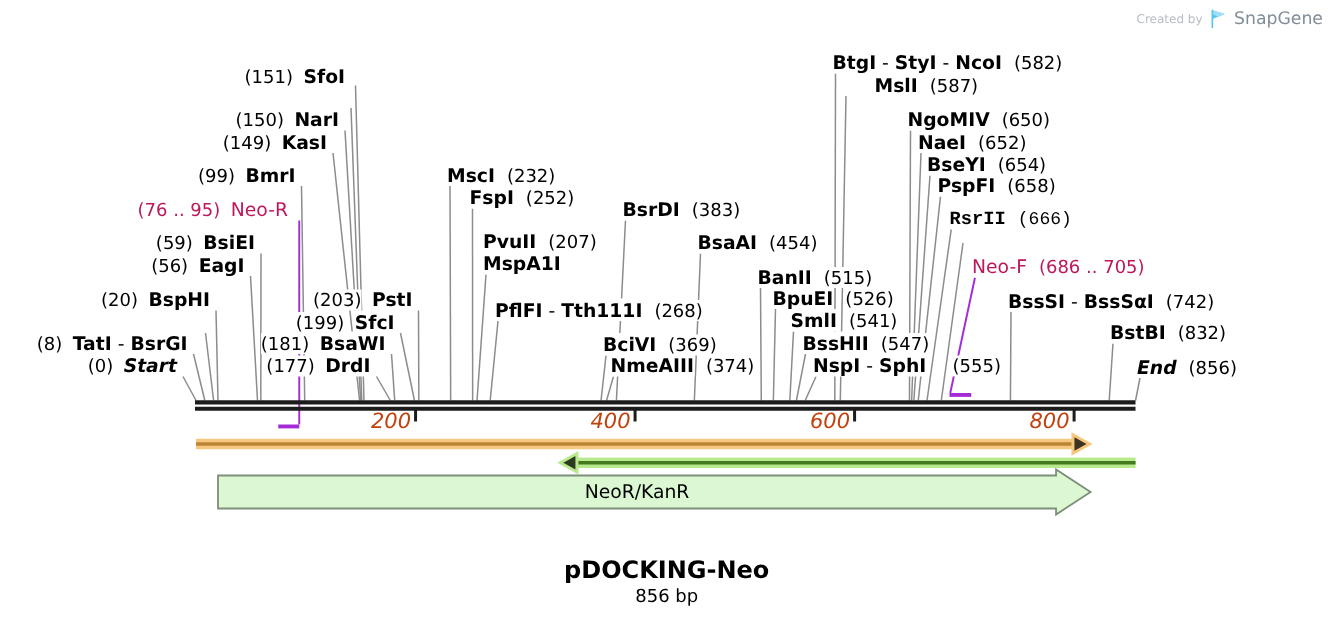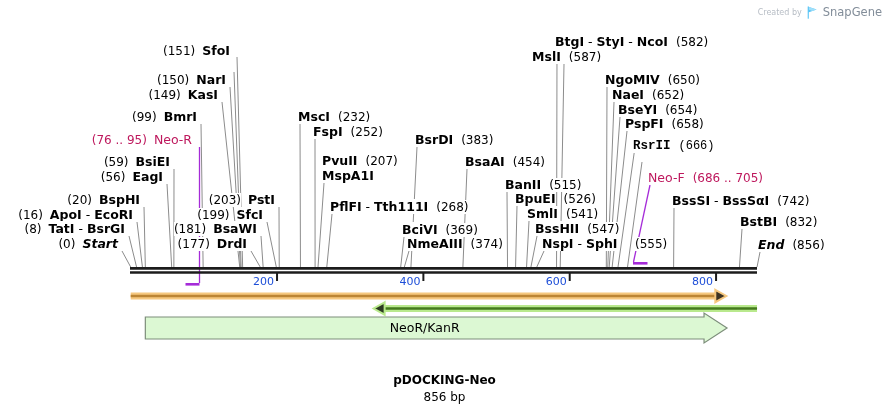--- a/index.html
+++ b/index.html
@@ -9,24 +9,24 @@
   #label-layer{position:absolute;left:0;top:0;width:889px;height:414px;}
   .site{position:absolute;white-space:nowrap;font-size:12.5px;line-height:14px;color:#000;}
   .site .nm{font-weight:700;background:#fff;}
   .site .pos{font-size:12px;background:#fff;}
   .site.left .pos{margin-right:7px;}
   .site.right .pos{margin-left:8px;}
   .site .dash{font-weight:400;}
   .site.primer{color:#be185d;}
   .site.primer .nm{font-weight:400;}
   .site.terminus .nm{font-style:italic;}
-  .tick-label{position:absolute;font-size:11px;line-height:13px;color:#1d4ed8;}
+  .tick-label{position:absolute;font-size:14px;line-height:13px;color:#c2410c;font-style:italic;}
   .feature-label{position:absolute;font-size:12.5px;line-height:15px;text-align:center;color:#000;}
   .title{position:absolute;left:0;top:371px;width:889px;text-align:center;
-         font-size:12px;font-weight:700;line-height:18px;}
+         font-size:16px;font-weight:700;line-height:18px;}
   .subtitle{position:absolute;left:0;top:390px;width:889px;text-align:center;
             font-size:12px;line-height:14px;}
   .watermark{position:absolute;top:5px;right:7px;display:flex;align-items:center;gap:5px;}
   .wm-created{font-size:8px;color:#b7bdc5;}
   .wm-brand{font-size:11.5px;color:#828d99;}
   .wm-flag{display:block;}
 </style>
 </head>
 <body>
 
@@ -98,21 +98,20 @@
       <div class="tick-label" style="right: 175.94px; top: 275px;">800</div>
       <div class="feature-label" style="left: 145.334px; width: 558.701px; top: 320px;">NeoR/KanR</div>
       <div class="site left" style="top: 44px; right: 659px;"><span class="pos">(151)</span><span class="nm">SfoI</span></div>
       <div class="site left" style="top: 73px; right: 663px;"><span class="pos">(150)</span><span class="nm">NarI</span></div>
       <div class="site left" style="top: 88px; right: 671px;"><span class="pos">(149)</span><span class="nm">KasI</span></div>
       <div class="site left" style="top: 110px; right: 692px;"><span class="pos">(99)</span><span class="nm">BmrI</span></div>
       <div class="site left primer" style="top: 133px; right: 697px;"><span class="pos">(76 .. 95)</span><span class="nm">Neo-R</span></div>
       <div class="site left" style="top: 155px; right: 719px;"><span class="pos">(59)</span><span class="nm">BsiEI</span></div>
       <div class="site left" style="top: 170px; right: 726px;"><span class="pos">(56)</span><span class="nm">EagI</span></div>
       <div class="site left" style="top: 193px; right: 749px;"><span class="pos">(20)</span><span class="nm">BspHI</span></div>
-      <div class="site left" style="top: 208px; right: 756px;"><span class="pos">(16)</span><span class="nm">ApoI<span class="dash"> - </span>EcoRI</span></div>
       <div class="site left" style="top: 222px; right: 764px;"><span class="pos">(8)</span><span class="nm">TatI<span class="dash"> - </span>BsrGI</span></div>
       <div class="site left terminus" style="top: 237px; right: 771px;"><span class="pos">(0)</span><span class="nm">Start</span></div>
       <div class="site left" style="top: 237px; right: 642px;"><span class="pos">(177)</span><span class="nm">DrdI</span></div>
       <div class="site left" style="top: 222px; right: 632px;"><span class="pos">(181)</span><span class="nm">BsaWI</span></div>
       <div class="site left" style="top: 208px; right: 626px;"><span class="pos">(199)</span><span class="nm">SfcI</span></div>
       <div class="site left" style="top: 193px; right: 614px;"><span class="pos">(203)</span><span class="nm">PstI</span></div>
       <div class="site right" style="top: 110px; left: 298px;"><span class="nm">MscI</span><span class="pos">(232)</span></div>
       <div class="site right" style="top: 125px; left: 313px;"><span class="nm">FspI</span><span class="pos">(252)</span></div>
       <div class="site right" style="top: 154px; left: 322px;"><span class="nm">PvuII</span><span class="pos">(207)</span></div>
       <div class="site right" style="top: 169px; left: 322px;"><span class="nm">MspA1I</span></div>
@@ -121,21 +120,21 @@
       <div class="site right" style="top: 237px; left: 407px;"><span class="nm">NmeAIII</span><span class="pos">(374)</span></div>
       <div class="site right" style="top: 133px; left: 415px;"><span class="nm">BsrDI</span><span class="pos">(383)</span></div>
       <div class="site right" style="top: 155px; left: 465px;"><span class="nm">BsaAI</span><span class="pos">(454)</span></div>
       <div class="site right" style="top: 178px; left: 505px;"><span class="nm">BanII</span><span class="pos">(515)</span></div>
       <div class="site right" style="top: 192px; left: 515px;"><span class="nm">BpuEI</span><span class="pos">(526)</span></div>
       <div class="site right" style="top: 207px; left: 527px;"><span class="nm">SmlI</span><span class="pos">(541)</span></div>
       <div class="site right" style="top: 222px; left: 535px;"><span class="nm">BssHII</span><span class="pos">(547)</span></div>
       <div class="site right" style="top: 237px; left: 542px;"><span class="nm">NspI<span class="dash"> - </span>SphI</span></div>
       <div class="site right" style="top: 237px; left: 635px;"><span class="pos" style="margin-left: 0px;">(555)</span></div>
       <div class="site right" style="top: 35px; left: 555px;"><span class="nm">BtgI<span class="dash"> - </span>StyI<span class="dash"> - </span>NcoI</span><span class="pos">(582)</span></div>
-      <div class="site right" style="top: 50px; left: 532px;"><span class="nm">MslI</span><span class="pos">(587)</span></div>
+      <div class="site right" style="top: 50px; left: 583px;"><span class="nm">MslI</span><span class="pos">(587)</span></div>
       <div class="site right" style="top: 73px; left: 605px;"><span class="nm">NgoMIV</span><span class="pos">(650)</span></div>
       <div class="site right" style="top: 88px; left: 612px;"><span class="nm">NaeI</span><span class="pos">(652)</span></div>
       <div class="site right" style="top: 103px; left: 618px;"><span class="nm">BseYI</span><span class="pos">(654)</span></div>
       <div class="site right" style="top: 117px; left: 625px;"><span class="nm">PspFI</span><span class="pos">(658)</span></div>
       <div class="site right" style="top: 139px; left: 633px; font-family: Liberation Mono, monospace;"><span class="nm">RsrII</span><span class="pos">(666)</span></div>
       <div class="site right primer" style="top: 171px; left: 648px;"><span class="nm">Neo-F</span><span class="pos">(686 .. 705)</span></div>
       <div class="site right" style="top: 194px; left: 672px;"><span class="nm">BssSI<span class="dash"> - </span>BssSαI</span><span class="pos">(742)</span></div>
       <div class="site right" style="top: 215px; left: 740px;"><span class="nm">BstBI</span><span class="pos">(832)</span></div>
       <div class="site right terminus" style="top: 238px; left: 758px;"><span class="nm">End</span><span class="pos">(856)</span></div>
     </div>

